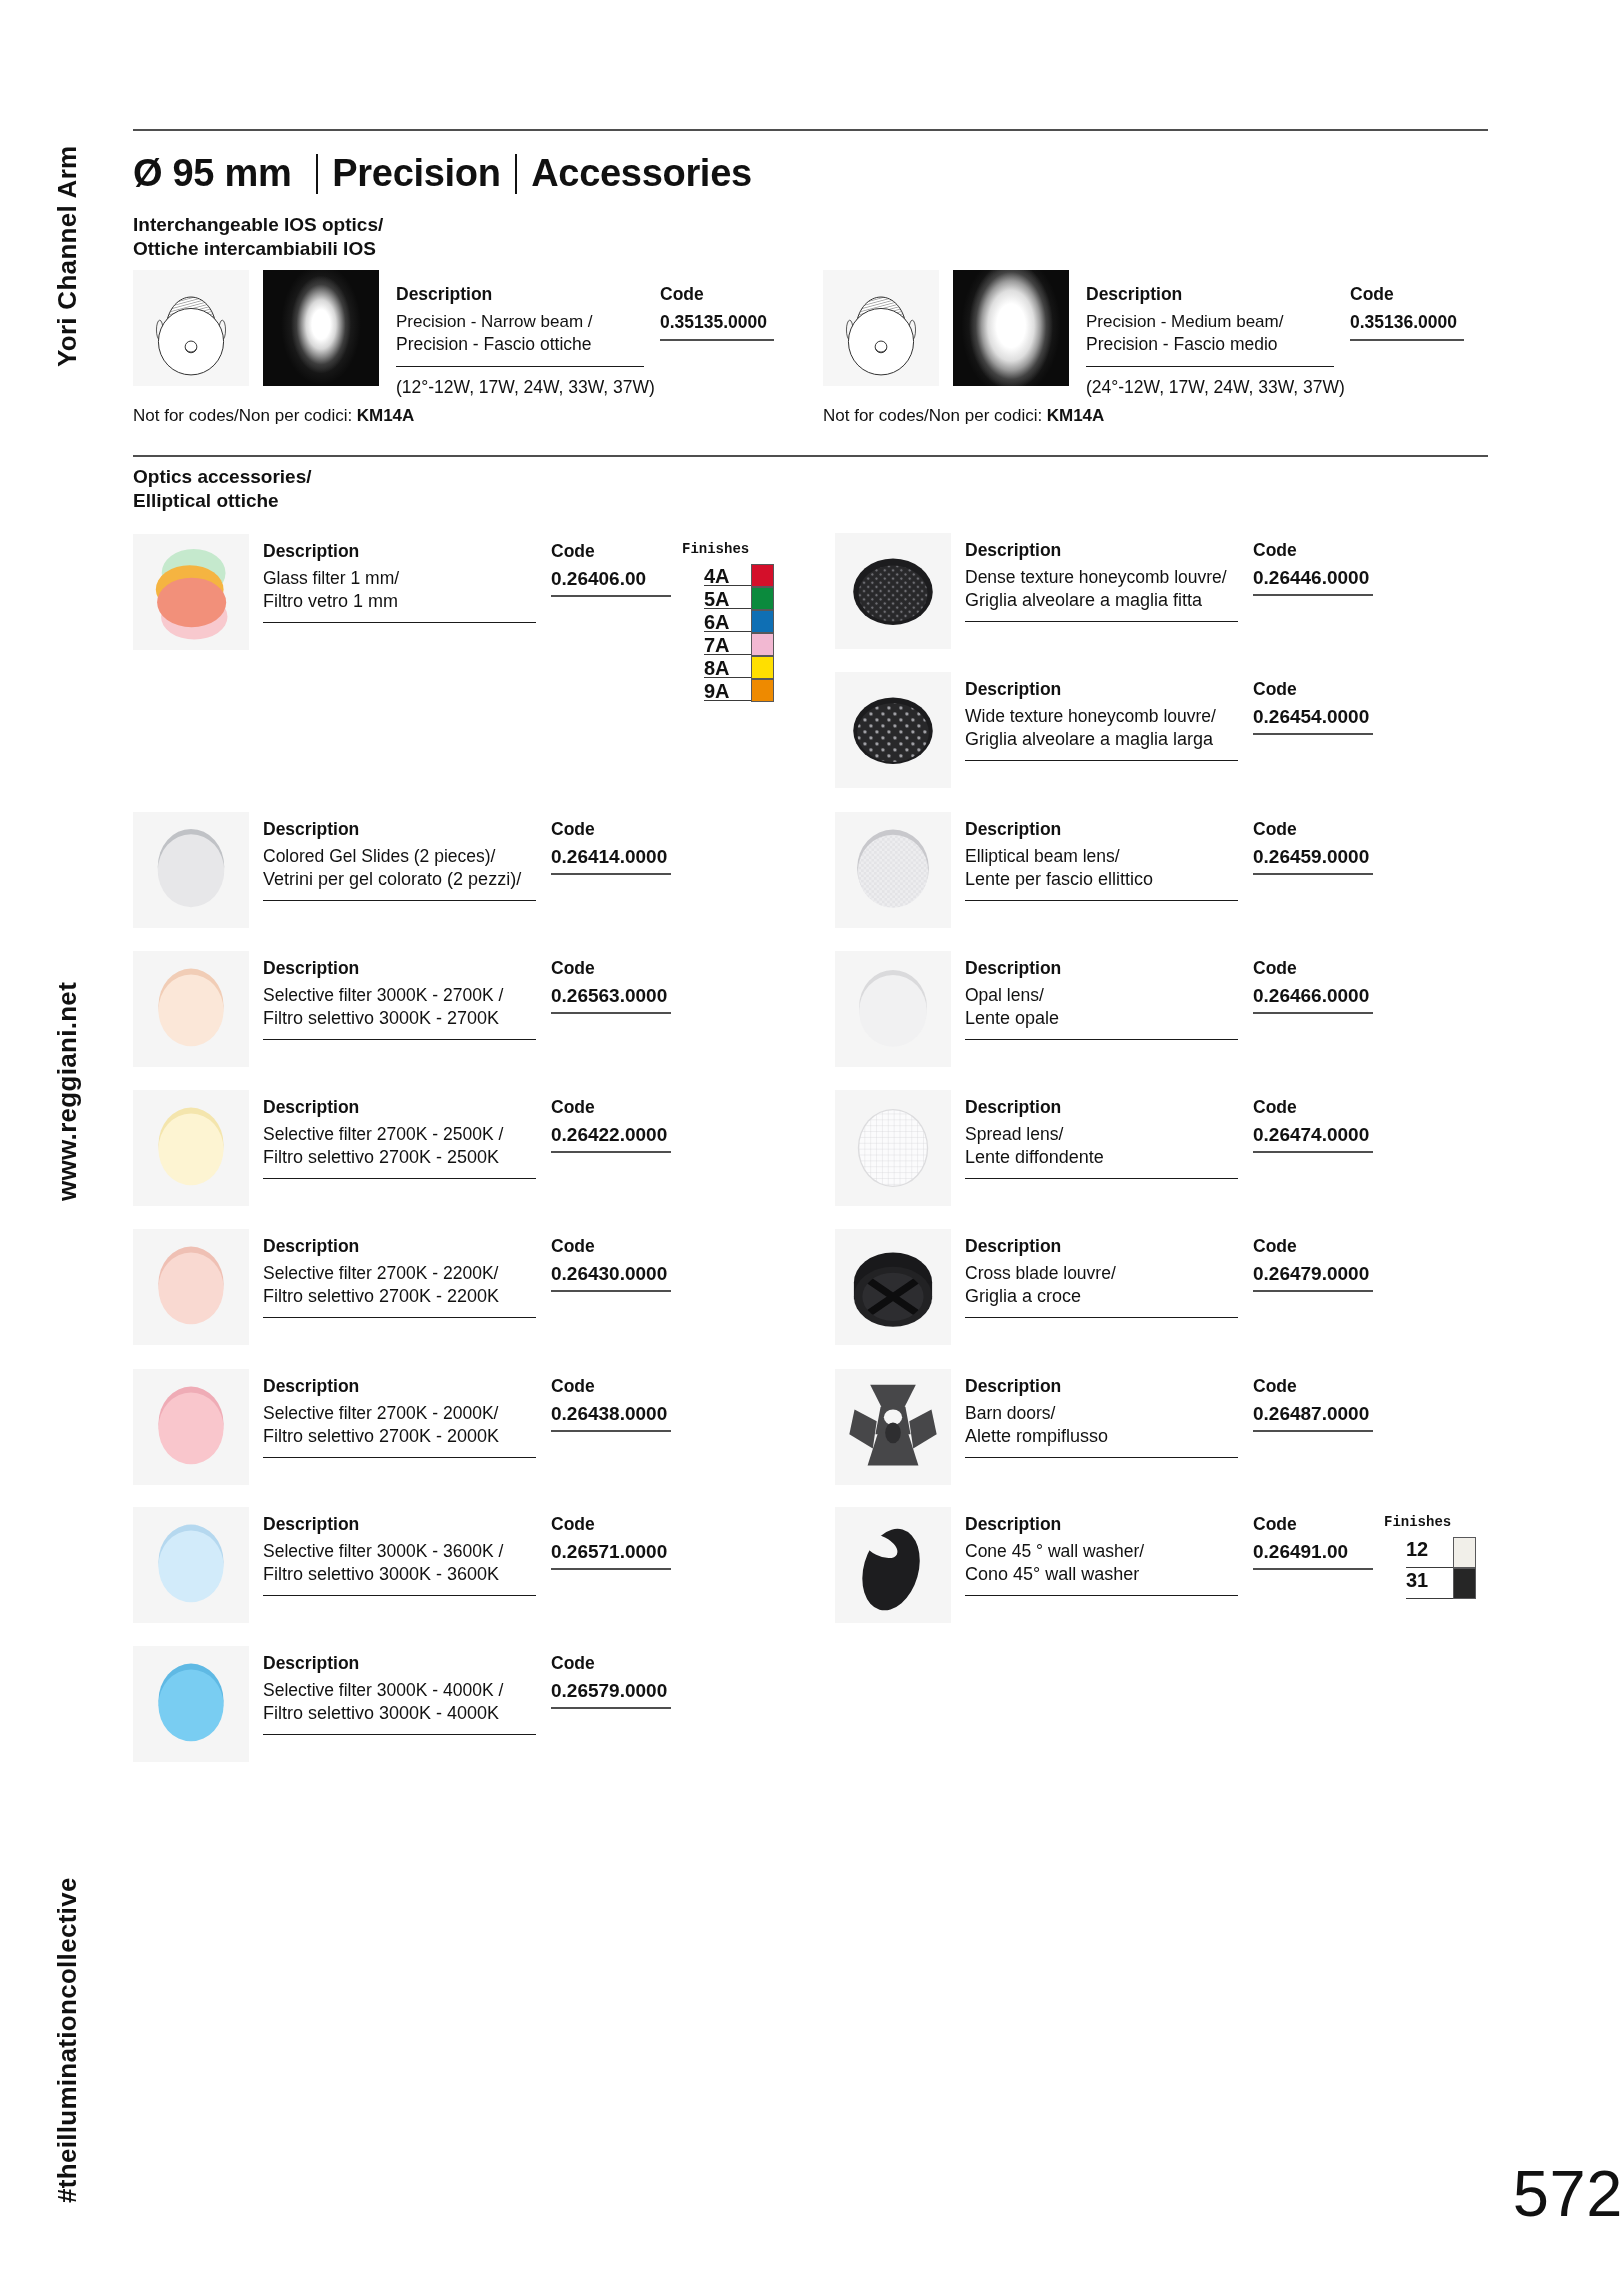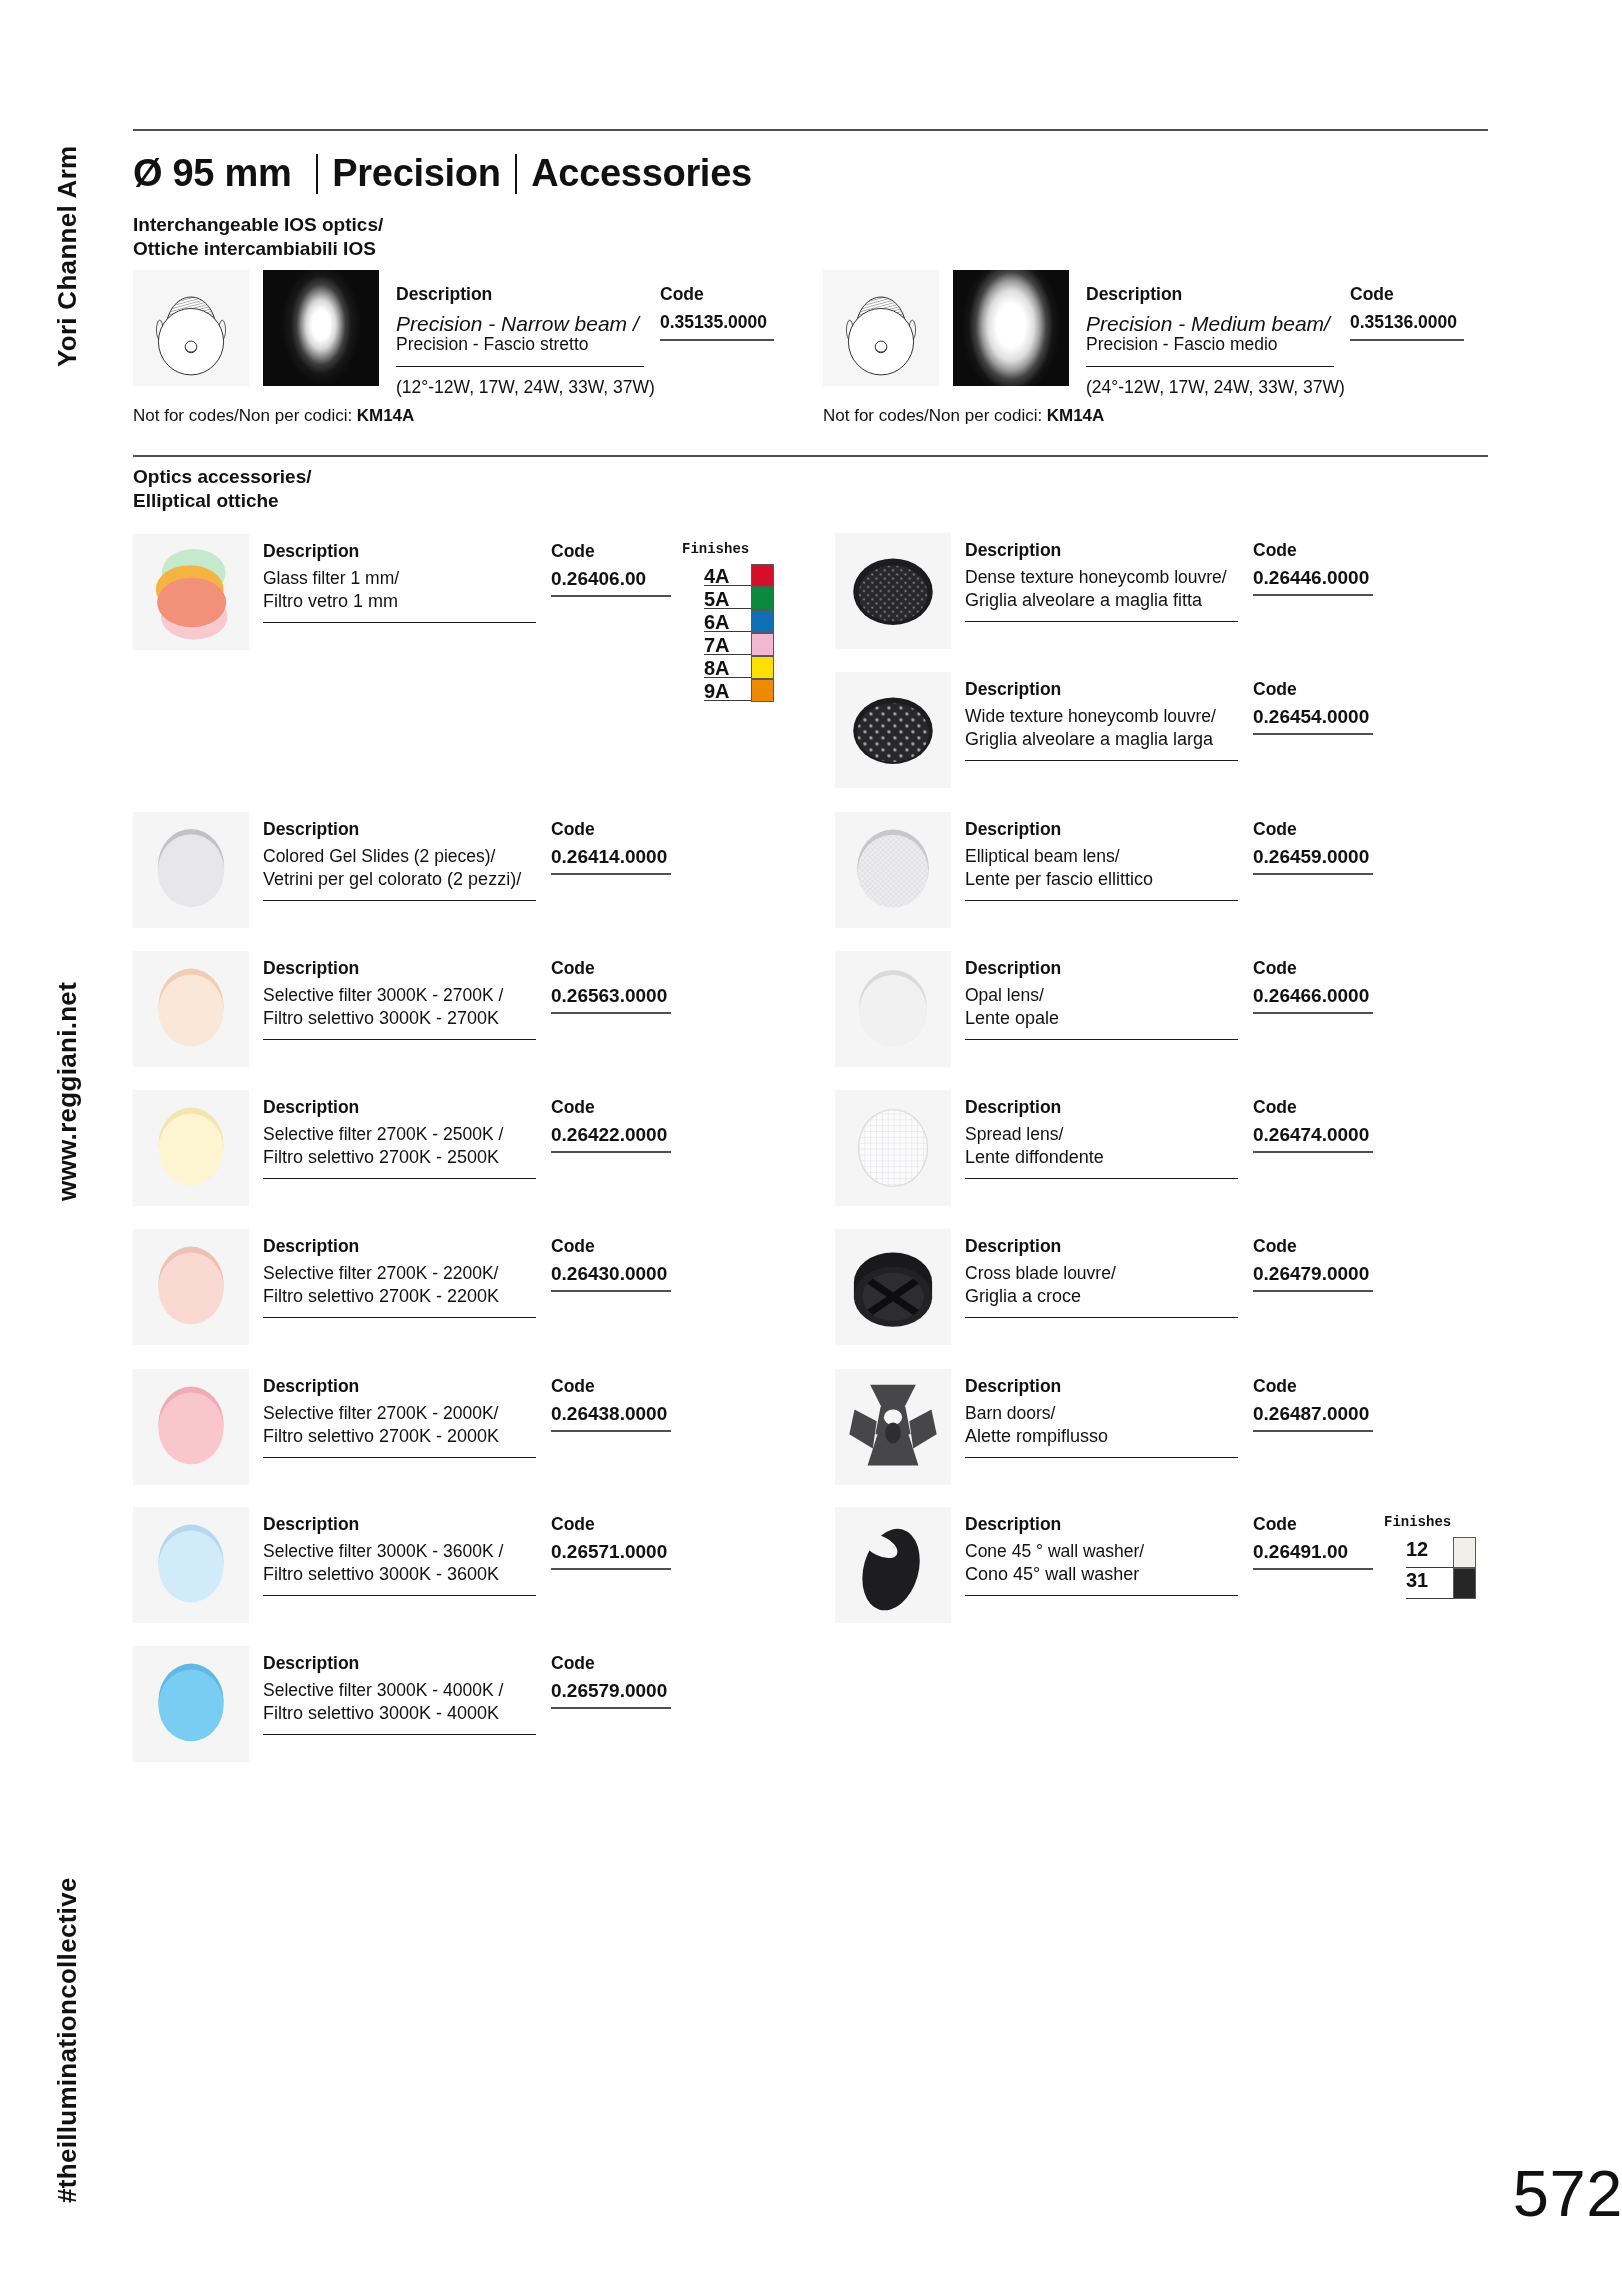--- a/index.html
+++ b/index.html
@@ -32,21 +32,21 @@
   .beam-narrow{background:
      radial-gradient(ellipse 30px 49px at 50% 47%, #ffffff 0%, #ffffff 30%, #d8d8d8 50%, #8c8c8c 66%, #3c3c3c 82%, rgba(12,12,12,0) 100%),
      radial-gradient(ellipse 57px 86px at 50% 47%, rgba(120,120,120,.55) 0%, rgba(20,20,20,0) 70%), #0b0b0b;}
   .beam-medium{background:
      radial-gradient(ellipse 42px 64px at 50% 48%, #ffffff 0%, #ffffff 34%, #dedede 55%, #9a9a9a 70%, #424242 84%, rgba(12,12,12,0) 100%),
      radial-gradient(ellipse 69px 99px at 50% 48%, rgba(130,130,130,.55) 0%, rgba(20,20,20,0) 72%), #0b0b0b;}
   
   .product{position:absolute;width:676px;height:140px;}
   .product .thumb2{left:130px;}
   .p-desc-label{position:absolute;left:263px;top:14.3px;font-size:17.5px;font-weight:700;}
-  .p-line1{position:absolute;left:263px;top:42px;font-size:21px;font-style:italic;}
+  .p-line1{position:absolute;left:263px;top:42px;font-size:17px;}
   .p-line2{position:absolute;left:263px;top:64px;font-size:17.5px;}
   .p-underline{position:absolute;left:263px;top:96px;width:248px;height:1.3px;background:#1a1a1a;}
   .p-watt{position:absolute;left:263px;top:107px;font-size:17.5px;}
   .p-code-label{position:absolute;left:527px;top:14.3px;font-size:17.5px;font-weight:700;}
   .p-code{position:absolute;left:527px;top:42px;font-size:17.5px;font-weight:700;}
   .p-code-underline{position:absolute;left:527px;top:69px;width:114px;height:1.9px;background:#4f4f4f;}
   .notfor{position:absolute;top:406px;font-size:17px;}
   .notfor b{margin-left:4.5px;}
   #notfor-left{left:133px;}
   #notfor-right{left:823px;}
@@ -113,21 +113,21 @@
     <ellipse cx="89" cy="110" rx="50" ry="51" fill="#ffffff" stroke="#2e2e2e" stroke-width="1.5"></ellipse>
     <circle cx="89" cy="118" r="9" fill="#ffffff" stroke="#2e2e2e" stroke-width="1.5"></circle>
     <path d="M81 121 a9 9 0 0 0 16 0" fill="none" stroke="#2e2e2e" stroke-width="1.2"></path>
         </svg>
       </div>
     <div class="thumb thumb2 photo">
         <div class="beam beam-narrow"></div>
       </div>
     <div class="p-desc-label">Description</div>
     <div class="p-line1">Precision - Narrow beam /</div>
-    <div class="p-line2">Precision - Fascio stretto</div>
+    <div class="p-line2">Precision - Fascio ottiche</div>
     <div class="p-underline"></div>
     <div class="p-watt">(12°-12W, 17W, 24W, 33W, 37W)</div>
     <div class="p-code-label">Code</div>
     <div class="p-code">0.35135.0000</div>
     <div class="p-code-underline"></div>
   </div>
 
   <div class="product" style="left:823px;top:270px;">
     <div class="thumb js-reflector" style="background:#f6f6f6;">
         <svg width="116" height="116" viewBox="0 0 178 178" xmlns="http://www.w3.org/2000/svg">

